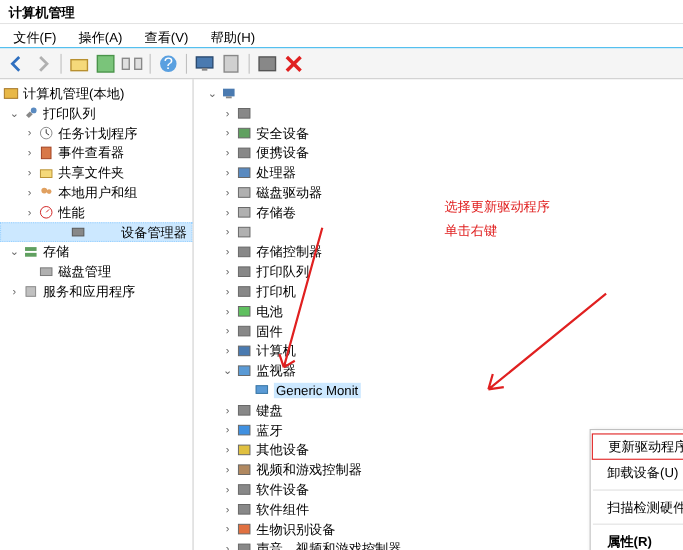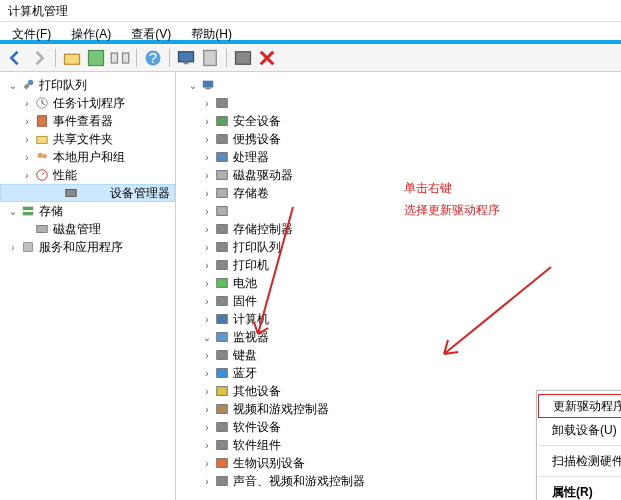--- a/index.html
+++ b/index.html
@@ -1,18 +1,18 @@
 <!DOCTYPE html>
 <html><head>
 <meta charset="utf-8">
 <style>
 * { margin:0; padding:0; box-sizing:border-box; font-family:"Microsoft YaHei","SimSun",sans-serif; font-size:12px; }
 body { background:#fff; width:621px; height:500px; overflow:hidden; position:relative; }
-.titlebar { height:22px; padding:3px 8px; background:#fff; border-bottom:1px solid #e0e0e0; }
-.menubar { height:22px; padding:2px 4px; background:#fff; border-bottom:4px solid #0ea5e9; display:flex; gap:4px; }
+.titlebar { height:22px; padding:3px 8px; background:#fff; border-bottom:1px solid #e0e0e0;font-weight:bold; }
+.menubar { height:22px; padding:2px 4px; background:#fff; border-bottom:1px solid #0ea5e9; display:flex; gap:4px; }
 .menubar span { padding:2px 8px; cursor:default; }
 .toolbar { height:28px; padding:2px 4px; background:#f5f5f5; border-bottom:1px solid #d0d0d0; display:flex; align-items:center; gap:2px; }
 .tb-btn { width:22px; height:22px; display:flex; align-items:center; justify-content:center; border:1px solid transparent; }
 .tb-sep { width:1px; height:18px; background:#c0c0c0; margin:0 3px; }
 .main { display:flex; height:428px; }
 .left { width:176px; border-right:1px solid #d0d0d0; padding:4px 0; overflow:hidden; }
 .right { flex:1; padding:4px 0; position:relative; overflow:hidden; }
 .tree-row { display:flex; align-items:center; height:18px; padding:1px 2px; white-space:nowrap; cursor:default; }
 .tree-row.selected { background:#cce8ff; border:1px dotted #99d1ff;gap:28px; }
 .expander { width:14px; height:14px; display:flex; align-items:center; justify-content:center; font-size:10px; color:#666; }
@@ -95,20 +95,28 @@
   <div class="tb-btn">
       <svg viewBox="0 0 16 16">
         <path d="M3 3l10 10M13 3L3 13" stroke="#e02020" stroke-width="2.5"></path>
       </svg>
     </div>
 </div>
 
 <div class="main">
   <div class="left">
     <div class="tree-row">
+        <span class="ticon">
+          <svg viewBox="0 0 16 16">
+            <rect x="1" y="3" width="14" height="10" fill="#e8b848" stroke="#a07020"></rect>
+          </svg>
+        </span>
+        <span>计算机管理(本地)</span>
+      </div>
+    <div class="tree-row">
         <span class="indent" style="width:4px"></span>
         <span class="expander">⌄</span>
         <span class="ticon">
           <svg viewBox="0 0 16 16">
             <path d="M3 10l4-4 3 3-4 4z" fill="#888"></path>
             <circle cx="11" cy="5" r="3" fill="#5a8ac0"></circle>
           </svg>
         </span>
         <span>打印队列</span>
       </div>
@@ -350,20 +358,29 @@
           <span class="indent" style="width:22px"></span>
           <span class="expander">⌄</span>
           <span class="ticon">
             <svg viewBox="0 0 16 16">
               <rect x="2" y="3" width="12" height="10" fill="#5a9ad5" stroke="#666"></rect>
             </svg>
           </span>
           <span>监视器</span>
         </div>
       </div>
+    <div class="tree-row">
+        <span class="indent" style="width:52px"></span>
+        <span class="ticon">
+          <svg viewBox="0 0 16 16">
+            <rect x="2" y="3" width="12" height="8" fill="#5a9ad5" stroke="#3070a0"></rect>
+          </svg>
+        </span>
+        <span class="hl-monitor">Generic Monit</span>
+      </div>
     <div id="dev-items2">
         <div class="tree-row">
           <span class="indent" style="width:22px"></span>
           <span class="expander">›</span>
           <span class="ticon">
             <svg viewBox="0 0 16 16">
               <rect x="2" y="3" width="12" height="10" fill="#888" stroke="#666"></rect>
             </svg>
           </span>
           <span>键盘</span>
@@ -441,22 +458,22 @@
       </div>
 
     <svg class="arrow-red" style="left:72px;top:130px" width="50" height="140">
         <path d="M45 5 L10 132 M10 132 l-4 -12 M10 132 l10 -6" stroke="#e02020" stroke-width="2" fill="none"></path>
       </svg>
     <svg class="arrow-red" style="left:260px;top:190px" width="120" height="100">
         <path d="M115 5 L8 92 M8 92 l14 -2 M8 92 l4 -14" stroke="#e02020" stroke-width="2" fill="none"></path>
       </svg>
 
     <div class="anno" style="left:228px;top:105px">
+      <div>选择更新驱动程序</div>
       <div>单击右键</div>
-      <div>选择更新驱动程序</div>
     </div>
 
     <div class="ctx-menu">
       <div class="ctx-item hl">
           <span>更新驱动程序(P)</span>
         </div>
       <div class="ctx-item">
           <span>卸载设备(U)</span>
         </div>
       <div class="ctx-sep"></div>

